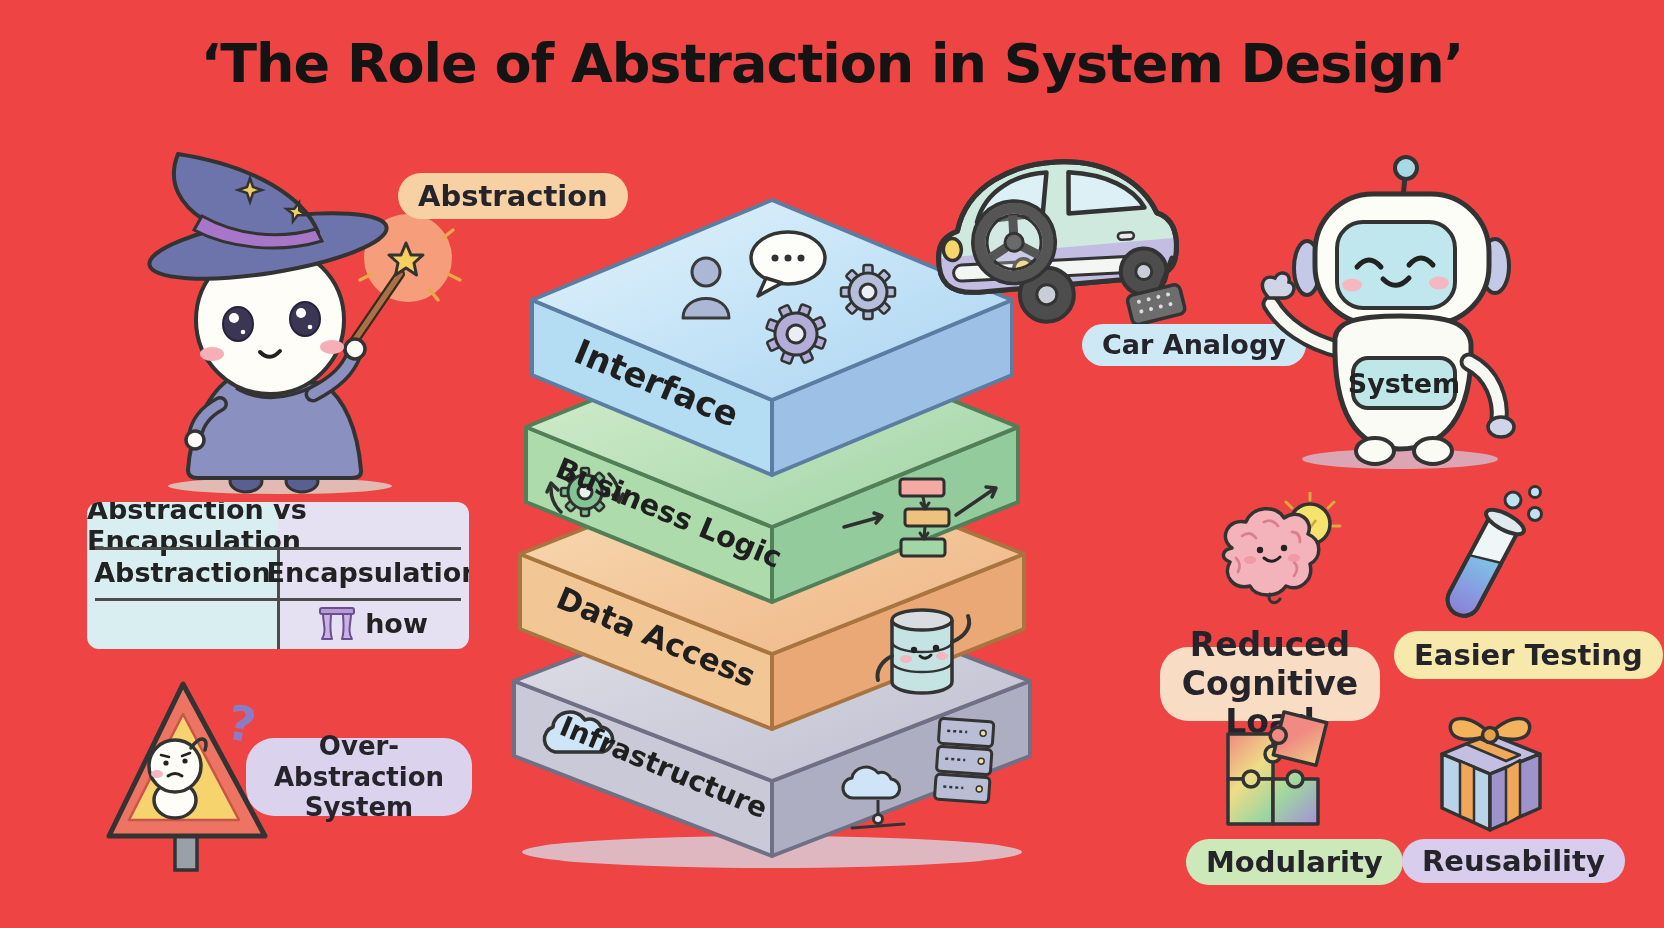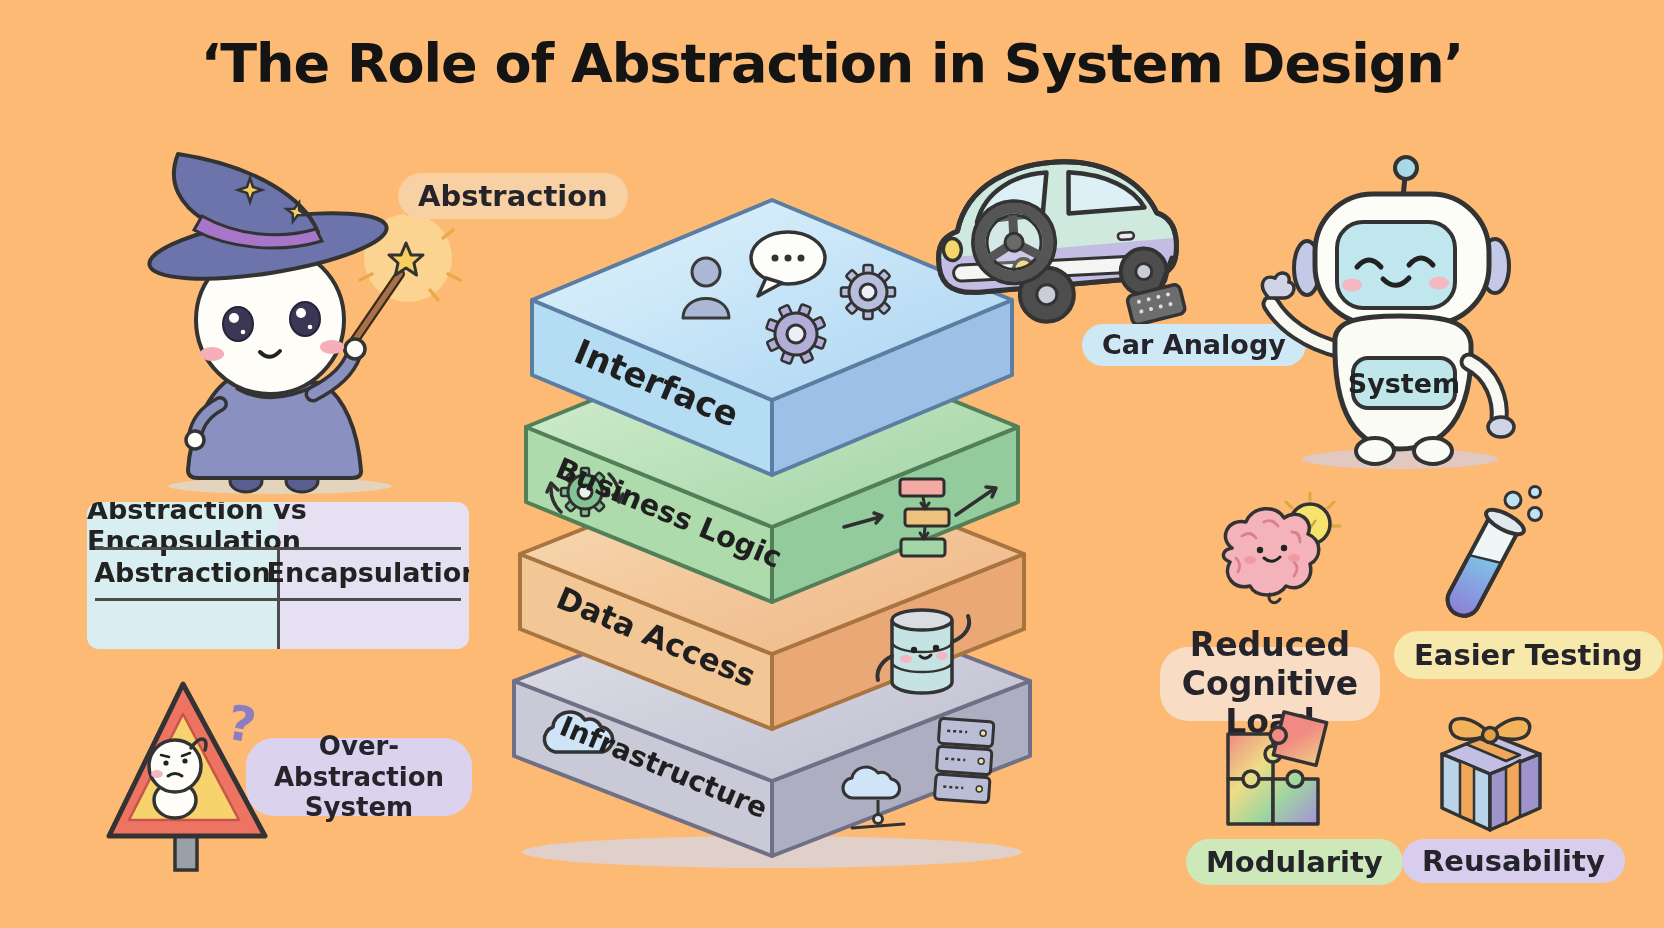--- a/index.html
+++ b/index.html
@@ -1,16 +1,16 @@
 <!DOCTYPE html>
 <html><head>
 <meta charset="utf-8">
 <style>
   html,body{margin:0;padding:0;background:#e9e7e2;}
-  #canvas{position:relative;width:1664px;height:928px;background:#fdba74;overflow:hidden;
+  #canvas{position:relative;width:1664px;height:928px;background:#ef4444;overflow:hidden;
           font-family:"DejaVu Sans","Liberation Sans",sans-serif;color:#1d1c22;}
   #title{position:absolute;top:32px;left:0;width:100%;text-align:center;
          font-size:54px;font-weight:bold;letter-spacing:-1px;color:#141414;}
   .abs{position:absolute;}
   .pill{position:absolute;display:flex;align-items:center;justify-content:center;text-align:center;
         font-weight:bold;color:#26242b;border-radius:28px;line-height:1.18;padding:4px 20px;box-sizing:border-box;}
   .pill-abstraction{left:398px;top:173px;height:46px;font-size:29px;background:#f7d0a4;}
   .pill-car{left:1082px;top:324px;height:42px;font-size:27px;background:#cfe8f6;}
   .pill-risk{left:246px;top:738px;width:226px;height:78px;font-size:26px;background:#dbd2ee;}
   .pill-reduced{left:1160px;top:647px;width:220px;height:74px;font-size:33px;background:#f8dcc4;}
@@ -330,20 +330,28 @@
     <ellipse cx="188" cy="305" rx="19" ry="13" fill="#fbfbf6" stroke="#333" stroke-width="4"></ellipse>
   </svg>
 
   <div class="abs compare">
     <div class="ctitle">Abstraction vs Encapsulation</div>
     <div class="hline" style="top:45px"></div>
     <div class="vline"></div>
     <div class="cell" style="left:0;top:47px;height:47px">Abstraction</div>
     <div class="cell" style="left:50%;top:47px;height:47px">Encapsulation</div>
     <div class="hline" style="top:96px"></div>
+    <div class="cell" style="left:50%;top:98px;height:47px">
+      <svg width="36" height="34" viewBox="0 0 36 34">
+        <rect x="1" y="1" width="34" height="6" rx="2" fill="#b79ad6" stroke="#6a4e8f" stroke-width="2"></rect>
+        <path d="M4,7 C4,16 8,24 3,32 L13,32 C10,22 12,13 12,7 Z" fill="#cbb2e4" stroke="#6a4e8f" stroke-width="2" stroke-linejoin="round"></path>
+        <path d="M32,7 C32,16 28,24 33,32 L23,32 C26,22 24,13 24,7 Z" fill="#cbb2e4" stroke="#6a4e8f" stroke-width="2" stroke-linejoin="round"></path>
+      </svg>
+      <span>how</span>
+    </div>
   </div>
 
   <svg class="abs" style="left:95px;top:648px" width="185" height="225" viewBox="0 0 185 225">
     <rect x="80" y="180" width="22" height="42" fill="#9aa0a8" stroke="#333" stroke-width="3.5"></rect>
     <polygon points="88,36 170,188 14,188" fill="#ed7463" stroke="#333" stroke-width="5" stroke-linejoin="round"></polygon>
     <polygon points="88,66 144,172 34,172" fill="#f6d36c" stroke="#c85548" stroke-width="2.5" stroke-linejoin="round"></polygon>
     <g>
       <ellipse cx="80" cy="152" rx="21" ry="18" fill="#fefdf8" stroke="#333" stroke-width="3.5"></ellipse>
       <circle cx="80" cy="118" r="26" fill="#fefdf8" stroke="#333" stroke-width="3.5"></circle>
       <circle cx="71" cy="115" r="2.6" fill="#222"></circle>

